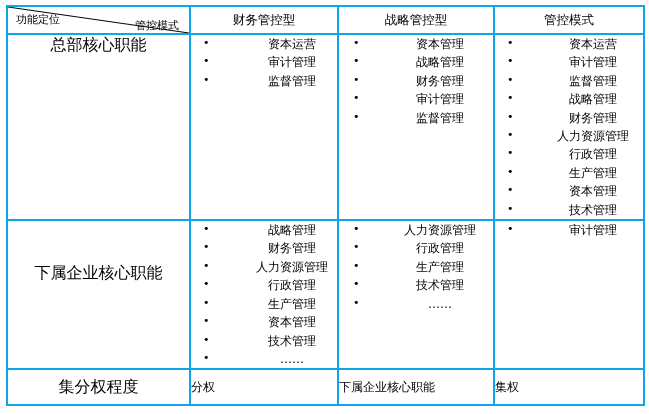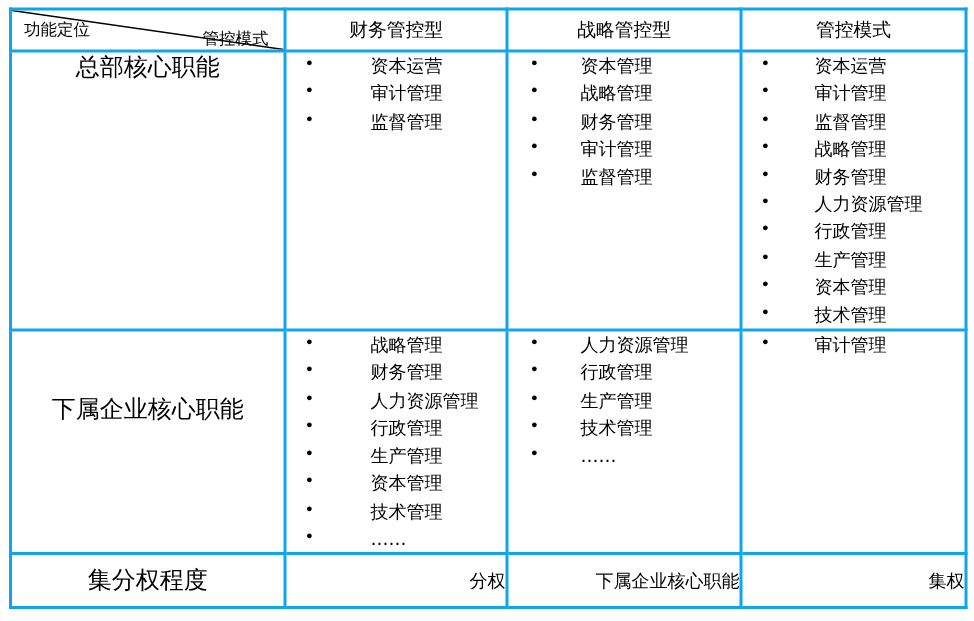--- a/index.html
+++ b/index.html
@@ -95,20 +95,21 @@
   }
 
   
   .listcell {
     padding: 5px 2px 7px 2px;
   }
   ul.bl {
     list-style: none;
     margin: 0;
     padding: 0;
+    text-align: center;
   }
   ul.bl li {
     position: relative;
     font-size: 12px;
     line-height: 18.4px;
     padding-left: 56px;
     white-space: nowrap;
   }
   ul.bl li::before {
     content: "\2022";
@@ -117,21 +118,21 @@
     top: -1px;
     font-size: 11px;
     line-height: 18.4px;
   }
   ul.bl.indent2 li { padding-left: 48px; }
   ul.bl.indent2 li::before { left: 14px; }
   ul.bl.indent3 li { padding-left: 48px; }
   ul.bl.indent3 li::before { left: 12px; }
 
   .bottomcell {
-    text-align: right;
+    text-align: left;
     font-size: 12px;
     line-height: 34px;
     height: 34px;
     vertical-align: middle;
     padding: 0;
   }
 </style>
 </head>
 <body>
 

